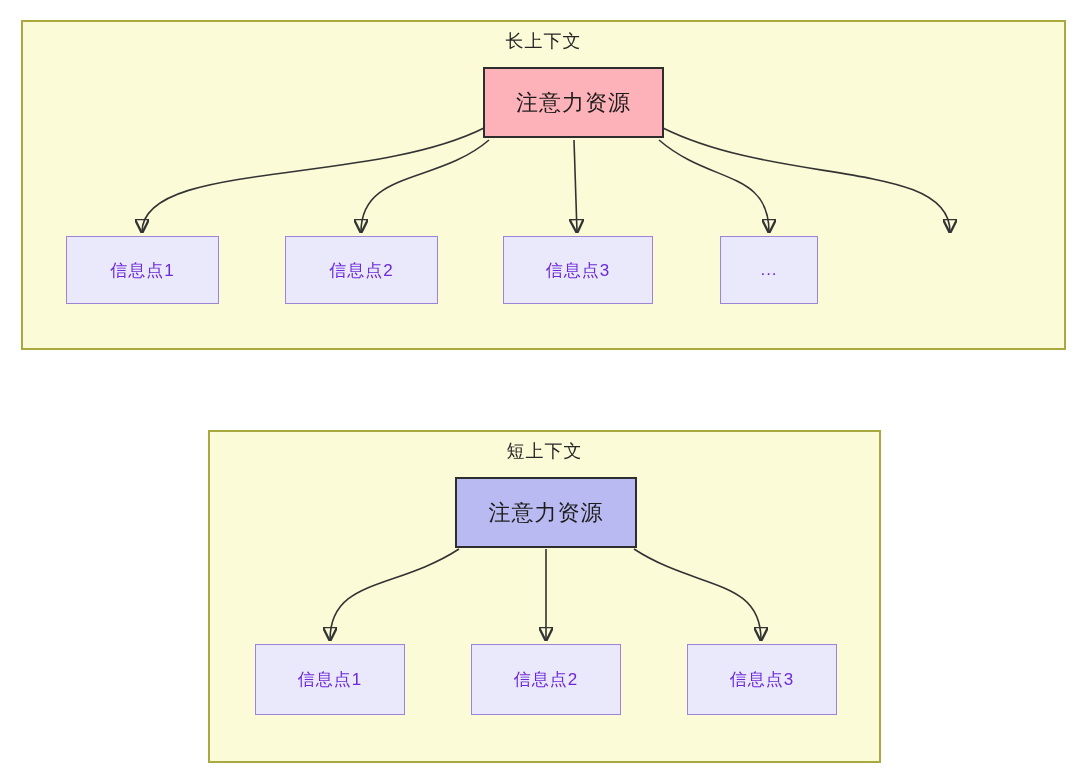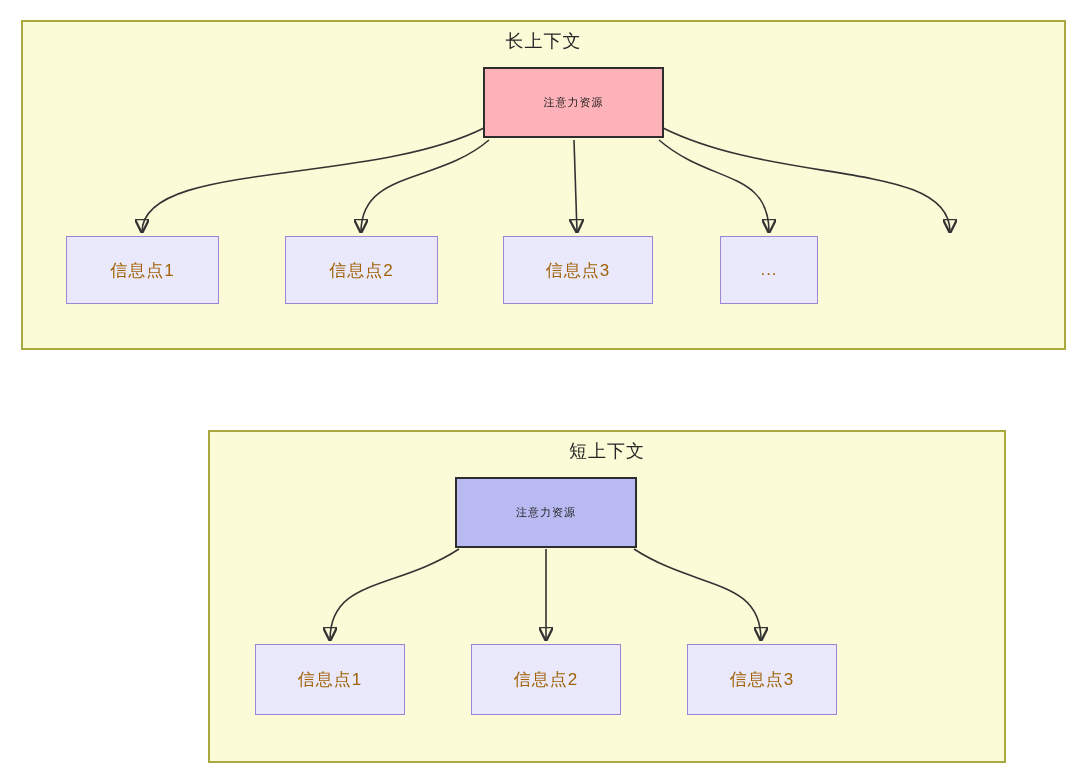--- a/index.html
+++ b/index.html
@@ -7,39 +7,39 @@
     position:relative;width:1080px;height:774px;background:#ffffff;overflow:hidden;
     font-family:"Liberation Sans","DejaVu Sans",sans-serif;color:#1f1f1f;
   }
   .panel{
     position:absolute;
     background:var(--panel-bg,#FBFBD8);
     border:2px solid var(--panel-border,#A9A93F);
     box-sizing:border-box;
   }
   .panel-top{left:21px;top:20px;width:1045px;height:330px;}
-  .panel-bottom{left:208px;top:430px;width:798px;height:333px;}
+  .panel-bottom{left:208px;top:430px;width:673px;height:333px;}
   .panel-title{
     position:absolute;left:0;right:0;top:7px;text-align:center;
     font-size:18px;color:#262626;letter-spacing:1px;
   }
   .attn{
     position:absolute;box-sizing:border-box;
     border:2px solid #2e2e2e;
     display:flex;align-items:center;justify-content:center;
-    font-size:11px;color:#1c1c1c;letter-spacing:1px;
+    font-size:22px;color:#1c1c1c;letter-spacing:1px;
   }
   .attn-top{left:483px;top:67px;width:181px;height:71px;background:var(--attention-top-fill,#FDB1B8);}
   .attn-bottom{left:455px;top:477px;width:182px;height:71px;background:var(--attention-bottom-fill,#BABAF3);}
   .node{
     position:absolute;box-sizing:border-box;
     background:var(--node-fill,#E9E9FB);
     border:1.5px solid var(--node-border,#9C85D6);
     display:flex;align-items:center;justify-content:center;
-    font-size:17px;color:#a16207;letter-spacing:1px;
+    font-size:17px;color:#6d28d9;letter-spacing:1px;
   }
   .t-row{top:236px;height:68px;width:153px;}
   .b-row{top:644px;height:71px;width:150px;}
   .t1{left:66px;}
   .t2{left:285px;}
   .t3{left:503px;width:150px;}
   .t4{left:720px;width:98px;}
   .t5{left:873px;}
   .b1{left:255px;}
   .b2{left:471px;}

